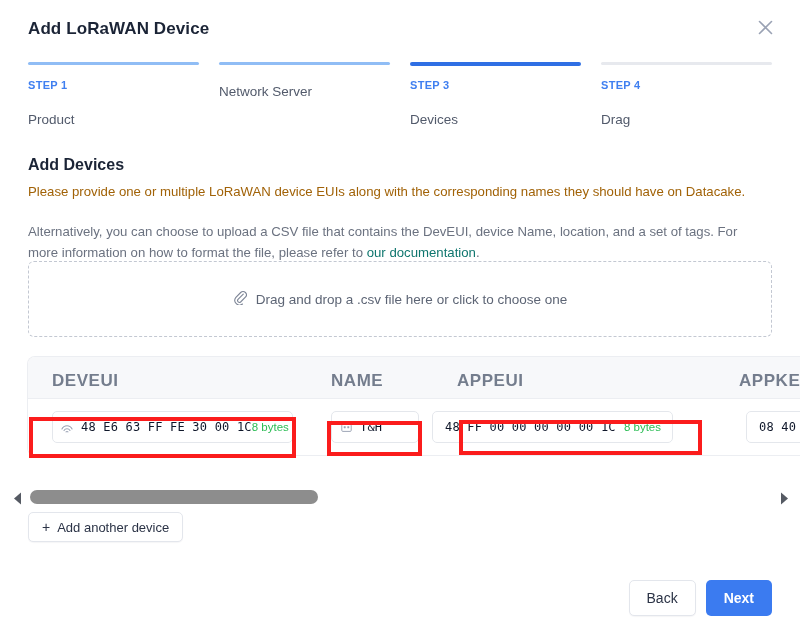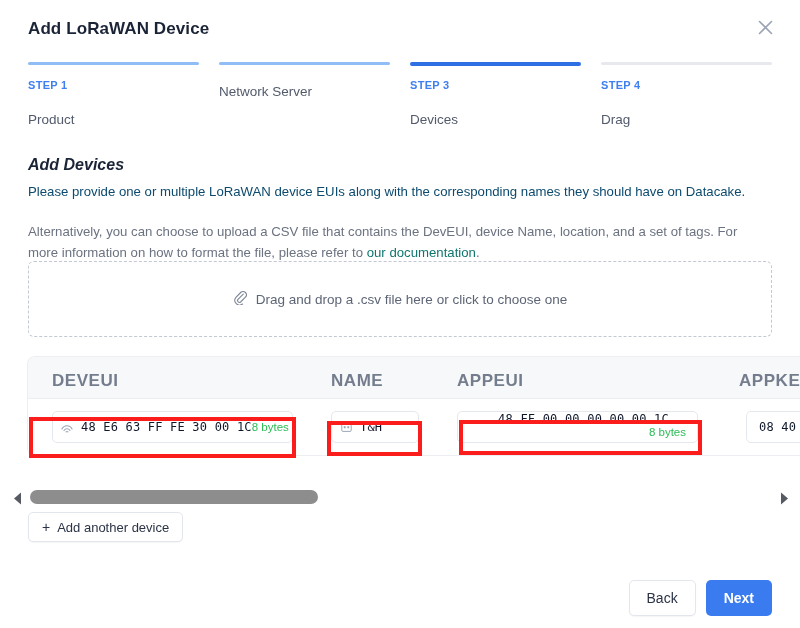--- a/index.html
+++ b/index.html
@@ -75,28 +75,27 @@
   }
 
   
   .sec-title {
     position: absolute;
     left: 28px;
     top: 156px;
     font-size: 16px;
     font-weight: bold;
     color: #1b2436;
-    font-style: italic;
   }
   .para1 {
     position: absolute;
     left: 28px;
     top: 182px;
     font-size: 13.2px;
-    color: #0c4a6e;
+    color: #a16207;
     line-height: 19px;
   }
   .para2 {
     position: absolute;
     left: 28px;
     top: 221px;
     width: 710px;
     font-size: 13.2px;
     color: #6b7280;
     line-height: 21px;
@@ -192,21 +191,21 @@
     font-size: 11.5px;
     color: #2dbd56;
     font-family: "Liberation Sans", sans-serif;
     margin-left: auto;
     margin-right: 11px;
     white-space: nowrap;
   }
 
   .f-deveui { left: 24px;  width: 241px; }
   .f-name   { left: 303px; width: 88px;  }
-  .f-appeui { left: 429px; width: 241px; flex-direction: column; }
+  .f-appeui { left: 404px; width: 241px; }
   .f-appkey { left: 718px; width: 120px; }
   .f-appkey .fval { margin-left: 12px; }
 
   
   .annot {
     position: absolute;
     border: 4px solid #fb1c1c;
     pointer-events: none;
     z-index: 9;
   }

